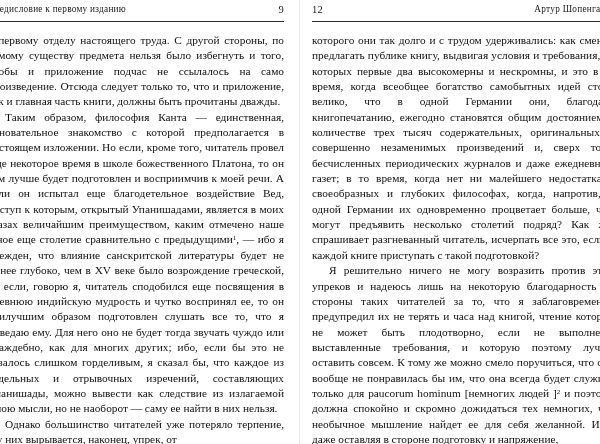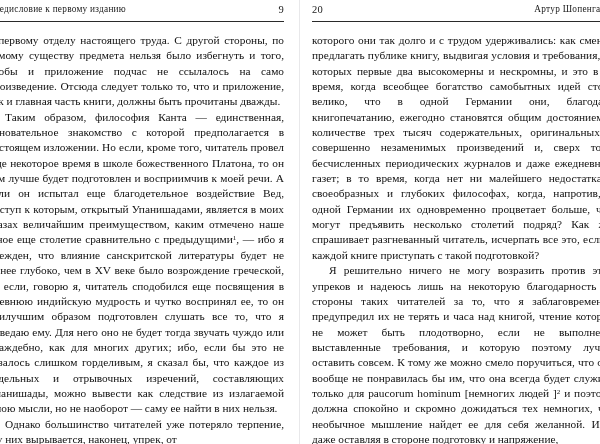--- a/index.html
+++ b/index.html
@@ -138,21 +138,21 @@
       <p><span>Таким образом, философия Канта — единственная, основательное знакомство с которой предполагается в настоящем изложении. Но если, кроме того, читатель провел еще некоторое время в школе божественного Платона, то он тем лучше будет подготовлен и восприимчив к моей речи. А если он испытал еще благодетельное воздействие Вед, доступ к которым, открытый Упанишадами, является в моих глазах величайшим преимуществом, каким отмечено наше юное еще столетие сравнительно с предыдущими</span><sup>1</sup><span>, — ибо я убежден, что влияние санскритской литературы будет не менее глубоко, чем в XV веке было возрождение греческой, — если, говорю я, читатель сподобился еще посвящения в древнюю индийскую мудрость и чутко воспринял ее, то он наилучшим образом подготовлен слушать все то, что я поведаю ему. Для него оно не будет тогда звучать чуждо или враждебно, как для многих других; ибо, если бы это не казалось слишком горделивым, я сказал бы, что каждое из отдельных и отрывочных изречений, составляющих Упанишады, можно вывести как следствие из излагаемой мною мысли, но не наоборот — саму ее найти в них нельзя.</span></p>
 
       <p>Однако большинство читателей уже потеряло терпение, и у них вырывается, наконец, упрек, от</p>
 
     </div>
   </div>
 
   <div class="page page-right">
 
     <div class="runhead">
-      <span class="folio">20</span>
+      <span class="folio">12</span>
       <span class="rh-title">Артур Шопенгауэр</span>
     </div>
 
     <div class="textblock">
 
       <p class="noindent">которого они так долго и с трудом удерживались: как смею я предлагать публике книгу, выдвигая условия и требования, из которых первые два высокомерны и нескромны, и это в то время, когда всеобщее богатство самобытных идей столь велико, что в одной Германии они, благодаря книгопечатанию, ежегодно становятся общим достоянием в количестве трех тысяч содержательных, оригинальных и совершенно незаменимых произведений и, сверх того, бесчисленных периодических журналов и даже ежедневных газет; в то время, когда нет ни малейшего недостатка в своеобразных и глубоких философах, когда, напротив, в одной Германии их одновременно процветает больше, чем могут предъявить несколько столетий подряд? Как же, спрашивает разгневанный читатель, исчерпать все это, если к каждой книге приступать с такой подготовкой?</p>
 
       <p><span>Я решительно ничего не могу возразить против этих упреков и надеюсь лишь на некоторую благодарность со стороны таких читателей за то, что я заблаговременно предупредил их не терять и часа над книгой, чтение которой не может быть плодотворно, если не выполнены выставленные требования, и которую поэтому лучше оставить совсем. К тому же можно смело поручиться, что она вообще не понравилась бы им, что она всегда будет служить только для </span><span class="latin">paucorum hominum</span><span> [немногих людей ]</span><sup>2</sup><span> и поэтому должна спокойно и скромно дожидаться тех немногих, чье необычное мышление найдет ее для себя желанной. Ибо, даже оставляя в стороне подготовку и напряжение,</span></p>
 
     </div>

